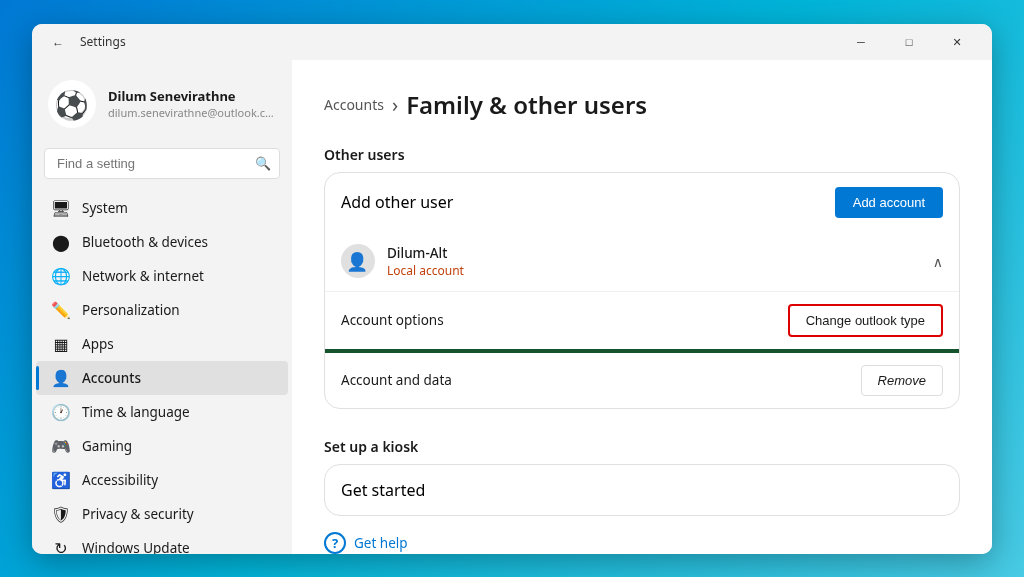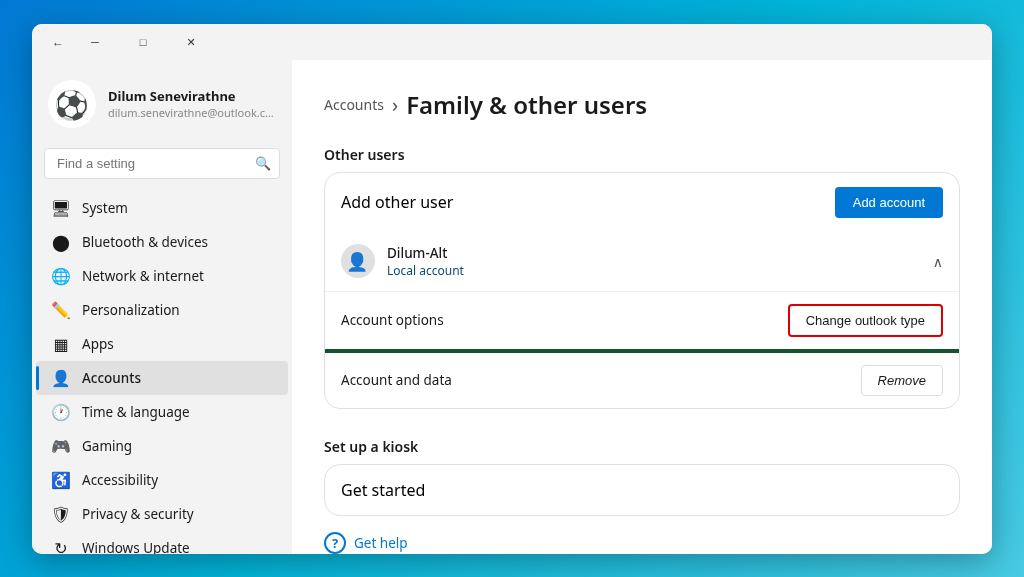--- a/index.html
+++ b/index.html
@@ -241,21 +241,21 @@
       color: #555;
       font-size: 18px;
     }
     .user-entry-name {
       font-size: 13.5px;
       font-weight: 500;
       color: #1a1a1a;
     }
     .user-entry-sub {
       font-size: 12px;
-      color: #0c4a6e;
+      color: #c2410c;
     }
     .chevron-up {
       color: #555;
       font-size: 14px;
     }
     .option-row {
       display: flex;
       align-items: center;
       padding: 12px 16px;
       justify-content: space-between;
@@ -314,20 +314,21 @@
     ::-webkit-scrollbar-track { background: transparent; }
     ::-webkit-scrollbar-thumb { background: #ccc; border-radius: 3px; }
   </style>
 </head>
 <body>
 
 <div class="window">
 
   <div class="title-bar">
     <div class="title-bar-back">←</div>
+    <span class="title-bar-title">Settings</span>
     <div class="title-bar-controls">
       <div class="tb-btn">─</div>
       <div class="tb-btn">□</div>
       <div class="tb-btn close">✕</div>
     </div>
   </div>
 
   <div class="content">
 
     <div class="sidebar">

